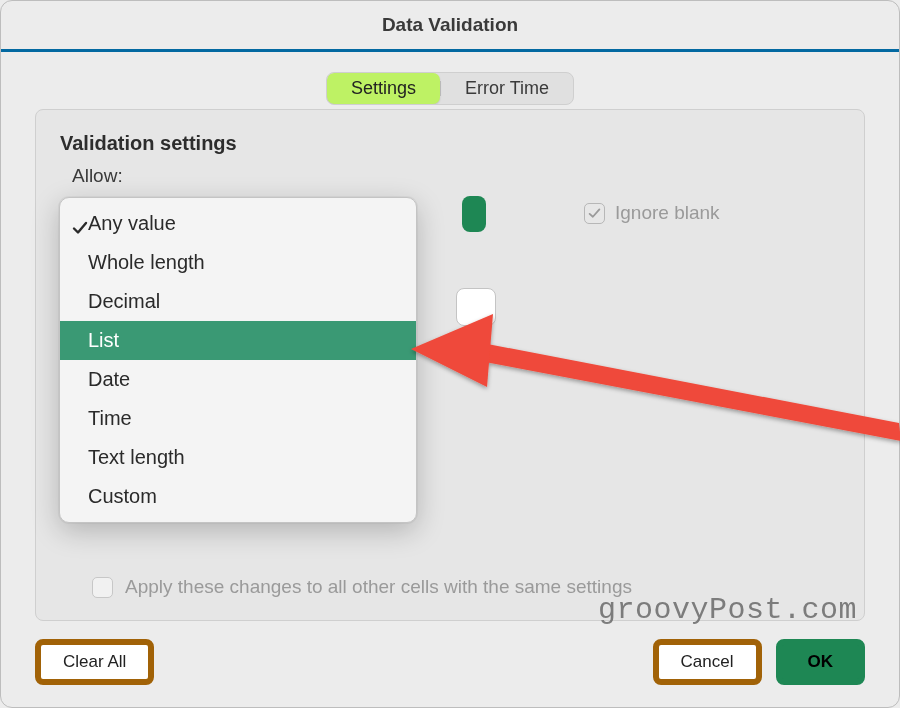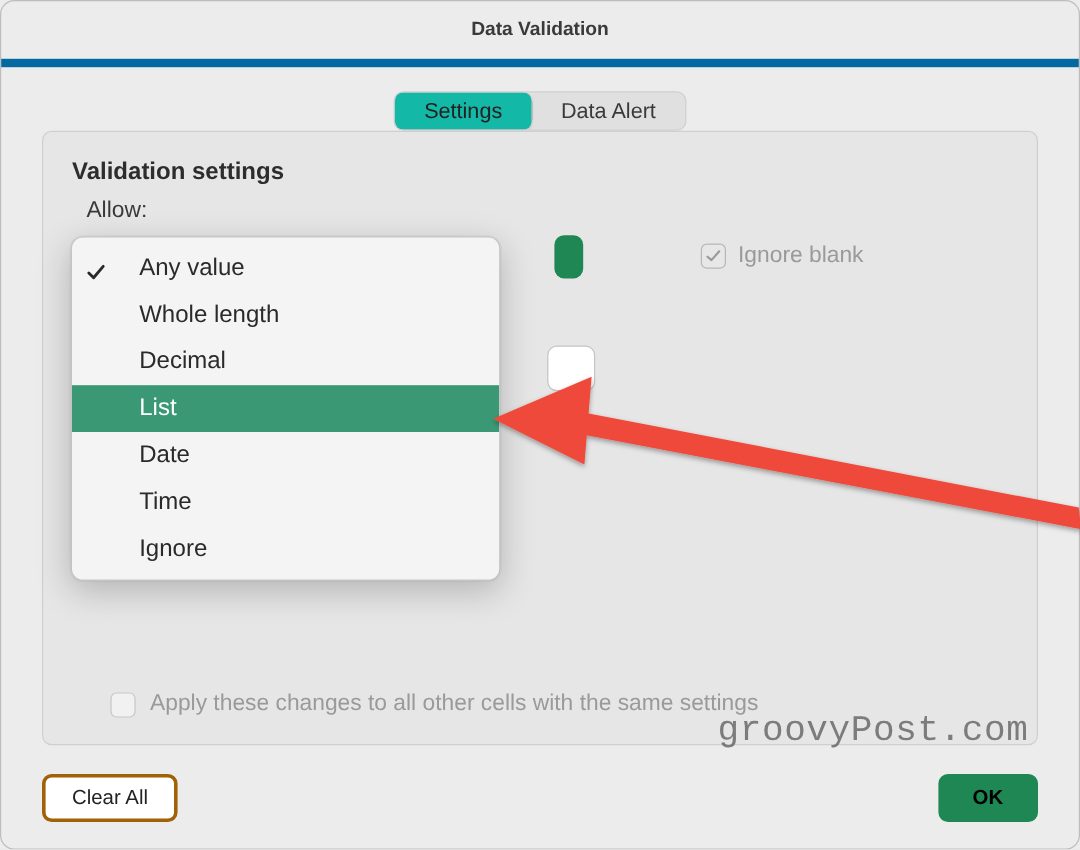--- a/index.html
+++ b/index.html
@@ -19,23 +19,23 @@
     border: 1px solid #bdbdbd;
     border-radius: 12px;
     box-sizing: border-box;
     background: #ececec;
   }
   .titlebar {
     height: 48px;
     line-height: 48px;
     text-align: center;
     font-weight: 600;
-    font-size: 16px;
+    font-size: 19px;
     color: #3a3a3a;
-    border-bottom: 7px solid #0369a1;
+    border-bottom: 3px solid #0369a1;
   }
 
   .tabs {
     margin-top: 20px;
     display: flex;
     justify-content: center;
   }
   .tabs-inner {
     display: flex;
     align-items: stretch;
@@ -46,21 +46,21 @@
   }
   .tab {
     padding: 5px 24px;
     font-size: 18px;
     color: #3a3a3a;
     cursor: default;
     display: flex;
     align-items: center;
   }
   .tab.active {
-    background: #14b8a6;
+    background: #bef264;
     border-radius: 7px;
     box-shadow: 0 1px 2px rgba(0,0,0,0.15);
     font-weight: 500;
     color: #222;
   }
   .tab-sep {
     width: 1px;
     margin: 8px 0;
     background: #b9b9b9;
   }
@@ -165,21 +165,21 @@
     width: 356px;
     background: #f4f4f4;
     border: 1px solid #c4c4c4;
     border-radius: 10px;
     box-shadow: 0 8px 28px rgba(0,0,0,0.22), 0 0 0 1px rgba(0,0,0,0.04);
     padding: 6px 0;
     overflow: hidden;
   }
   .dd-item {
     position: relative;
-    padding: 6px 14px 6px 56px;
+    padding: 6px 14px 6px 28px;
     font-size: 20px;
     color: #2a2a2a;
     line-height: 1.35;
   }
   .dd-item .check {
     position: absolute;
     left: 12px;
     top: 50%;
     transform: translateY(-50%);
     width: 16px;
@@ -197,21 +197,21 @@
     left: 34px;
     right: 34px;
     bottom: 22px;
     display: flex;
     align-items: center;
   }
   .btn {
     height: 34px;
     padding: 0 22px;
     border-radius: 8px;
-    border: 3px solid #a16207;
+    border: 6px solid #a16207;
     background: #ffffff;
     font-size: 17px;
     color: #222;
     display: inline-flex;
     align-items: center;
     justify-content: center;
     margin-top: 16px;
   }
   .btn.primary {
     background: #1e8754;
@@ -243,21 +243,21 @@
 </head>
 <body>
 
 <div class="window">
   <div class="titlebar">Data Validation</div>
 
   <div class="tabs">
     <div class="tabs-inner">
       <div class="tab active">Settings</div>
       <div class="tab-sep"></div>
-      <div class="tab">Data Alert</div>
+      <div class="tab">Error Time</div>
     </div>
   </div>
 
   <div class="panel">
     <div class="section-heading">Validation settings</div>
     <div class="label-allow">Allow:</div>
 
     <div class="green-edge"></div>
     <div class="grey-edge"></div>
 
@@ -294,36 +294,40 @@
     <div class="dd-item highlight">
       <span>List</span>
     </div>
     <div class="dd-item">
       <span>Date</span>
     </div>
     <div class="dd-item">
       <span>Time</span>
     </div>
     <div class="dd-item">
-      <span>Ignore</span>
+      <span>Text length</span>
+    </div>
+    <div class="dd-item">
+      <span>Custom</span>
     </div>
   </div>
 
   <svg class="arrow-layer" width="900" height="708">
     <defs>
       <filter id="ds" x="-20%" y="-20%" width="140%" height="140%">
         <feDropShadow dx="0" dy="2" stdDeviation="2" flood-color="rgba(0,0,0,0.35)"></feDropShadow>
       </filter>
     </defs>
     <g filter="url(#ds)">
       <path d="M900 440 L468 358 L471 340 L898 422 Z" fill="#ef4a3a"></path>
       <path d="M410 348 L492 313 L486 386 Z" fill="#ef4a3a"></path>
     </g>
   </svg>
 
   <div class="watermark">groovyPost.com</div>
 
   <div class="btn-row">
     <div class="btn">Clear All</div>
     <div class="spacer"></div>
+    <div class="btn">Cancel</div>
     <div class="btn primary">OK</div>
   </div>
 </div>
 
 </body></html>

